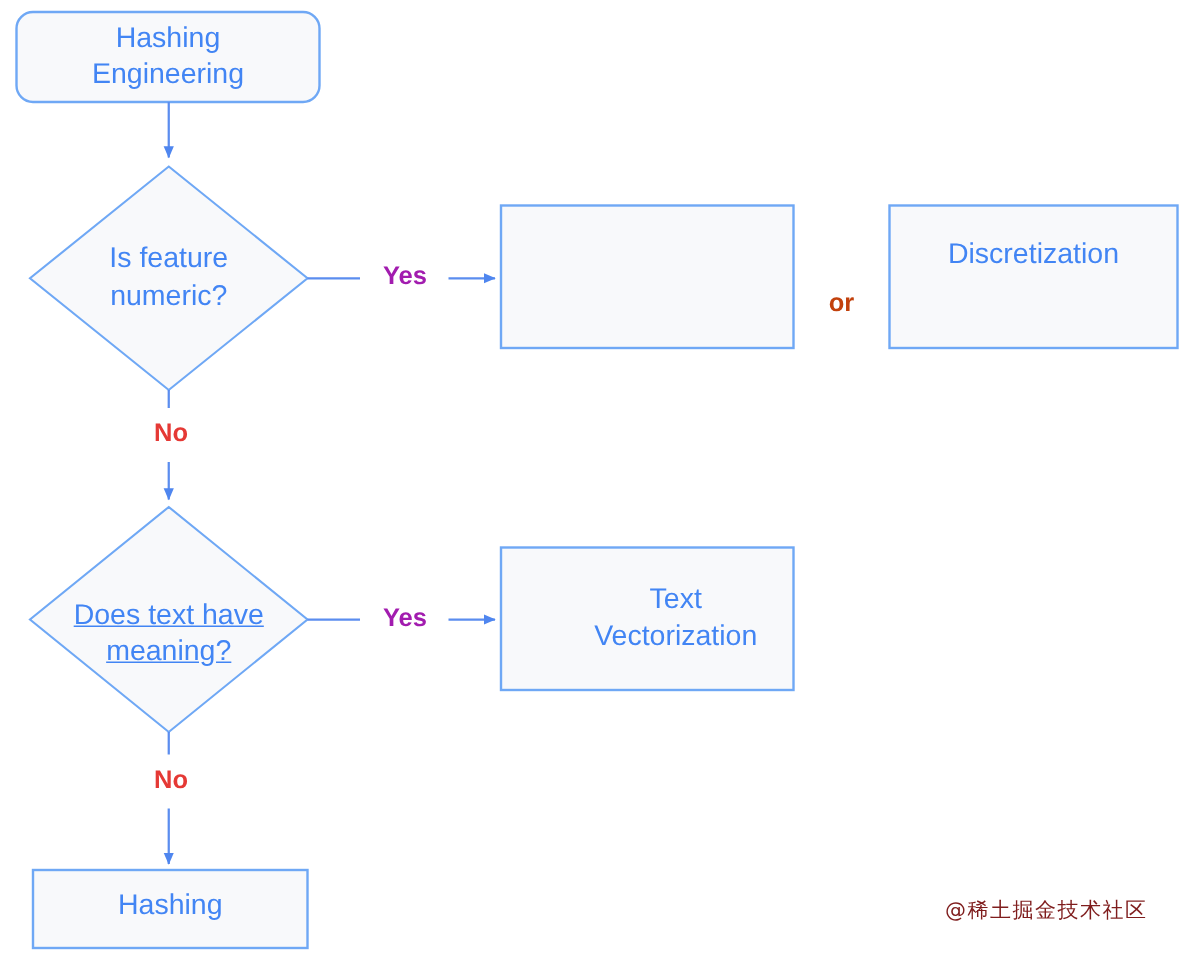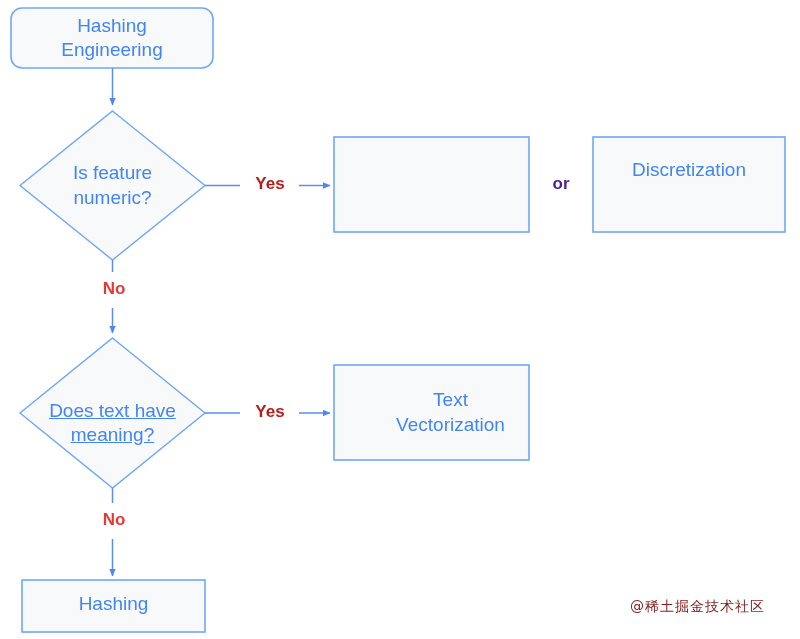--- a/index.html
+++ b/index.html
@@ -39,23 +39,23 @@
   }
   .edge-label {
     position: absolute;
     display: flex;
     align-items: center;
     justify-content: center;
     font-weight: bold;
     font-size: 17px;
     font-family: "Liberation Sans", sans-serif;
   }
-  .edge-yes { color: #b91c1c; }
+  .edge-yes { color: #a21caf; }
   .edge-no  { color: #e53935; }
-  .edge-or  { color: #4c1d95; }
+  .edge-or  { color: #c2410c; margin-top: 18px; }
   .watermark {
     position: absolute;
     color: #7f1d1d;
     font-size: 14px;
     font-family: "DejaVu Sans", sans-serif;
     letter-spacing: 1px;
     white-space: nowrap;
   }
 </style>
 </head>

